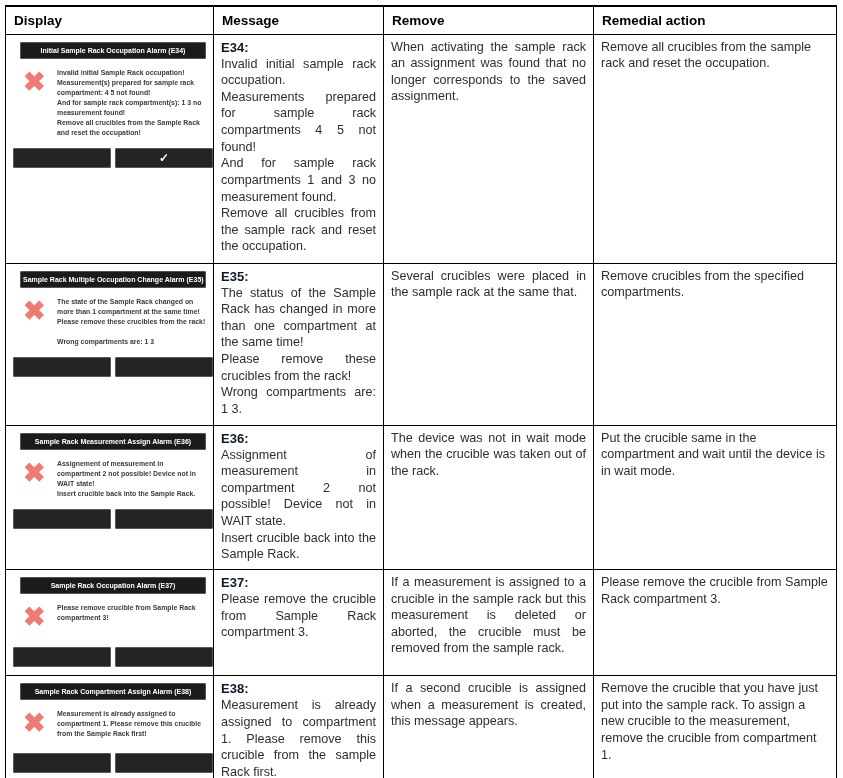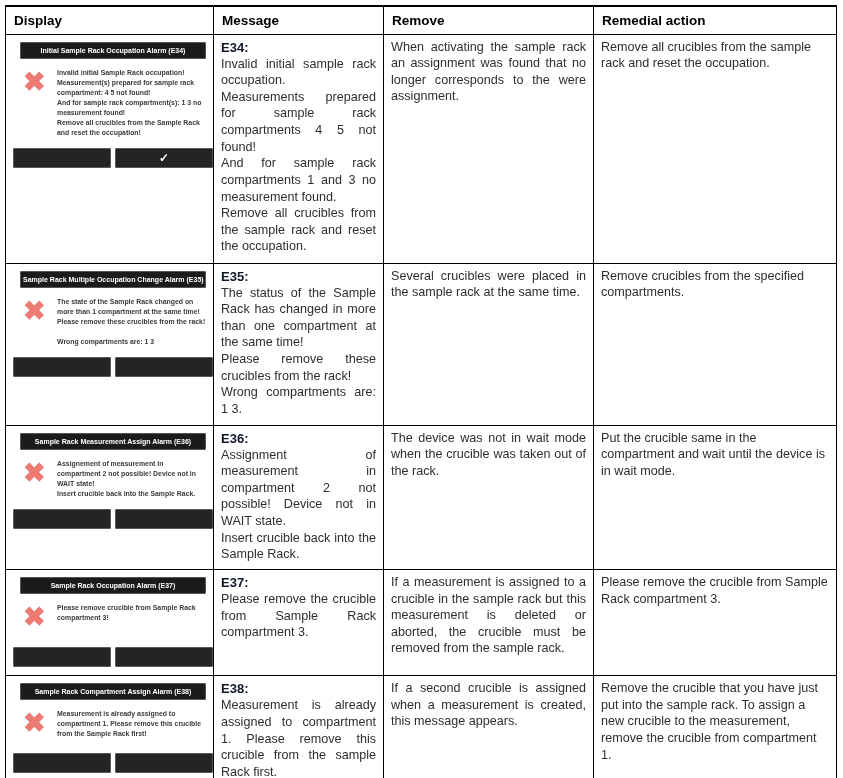--- a/index.html
+++ b/index.html
@@ -69,21 +69,21 @@
       </div>
     </td>
     <td>
       <div class="msg-code">E34:</div>
       <div class="cell-text">Invalid initial sample rack occupation.
 Measurements prepared for sample rack compartments 4 5 not found!
 And for sample rack compartments 1 and 3 no measurement found.
 Remove all crucibles from the sample rack and reset the occupation.</div>
     </td>
     <td>
-      <div class="cell-text-plain">When activating the sample rack an assignment was found that no longer corresponds to the were assignment.</div>
+      <div class="cell-text-plain">When activating the sample rack an assignment was found that no longer corresponds to the saved assignment.</div>
     </td>
     <td>
       <div>Remove all crucibles from the sample rack and reset the occupation.</div>
     </td>
   </tr>
 
   <tr style="height:162px;">
     <td>
       <div class="dlg">
         <div class="dlg-title">Sample Rack Multiple Occupation Change Alarm (E35)</div>
@@ -100,21 +100,21 @@
         </div>
       </div>
     </td>
     <td>
       <div class="msg-code">E35:</div>
       <div class="cell-text">The status of the Sample Rack has changed in more than one compartment at the same time!
 Please remove these crucibles from the rack!
 Wrong compartments are: 1 3.</div>
     </td>
     <td>
-      <div class="cell-text-plain">Several crucibles were placed in the sample rack at the same time.</div>
+      <div class="cell-text-plain">Several crucibles were placed in the sample rack at the same that.</div>
     </td>
     <td>
       <div>Remove crucibles from the specified compartments.</div>
     </td>
   </tr>
 
   <tr style="height:127px;">
     <td>
       <div class="dlg">
         <div class="dlg-title">Sample Rack Measurement Assign Alarm (E36)</div>

